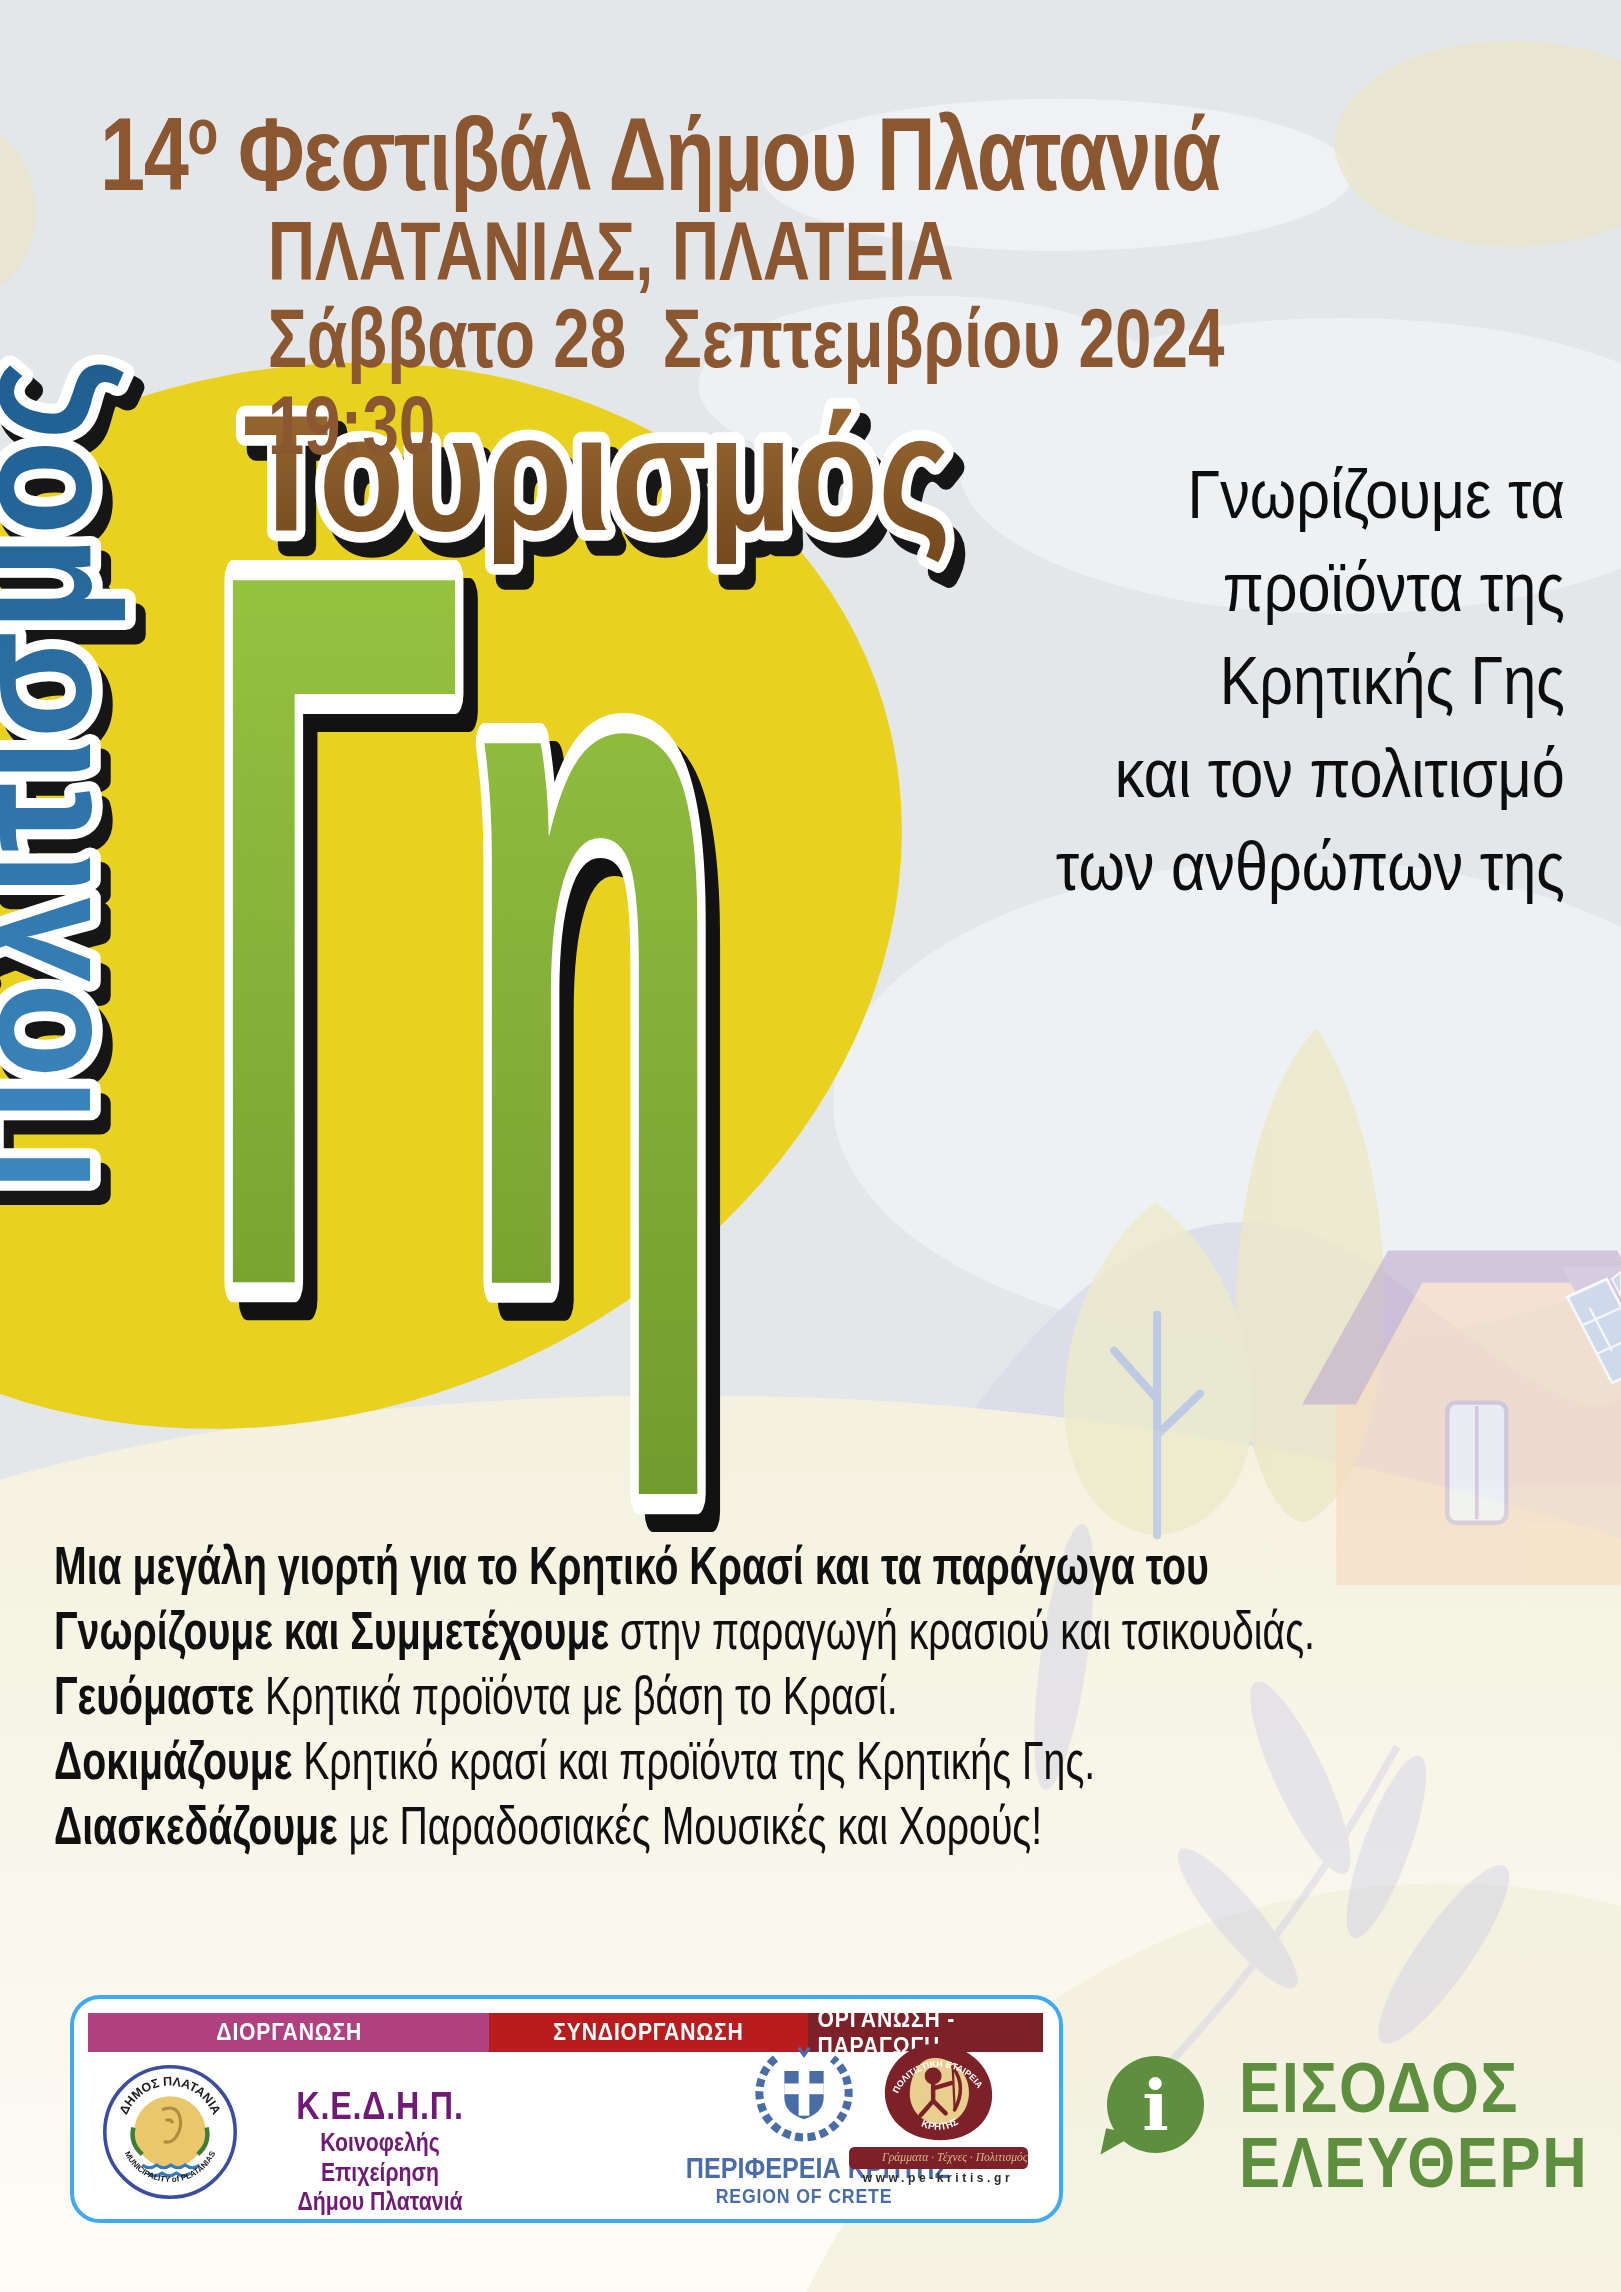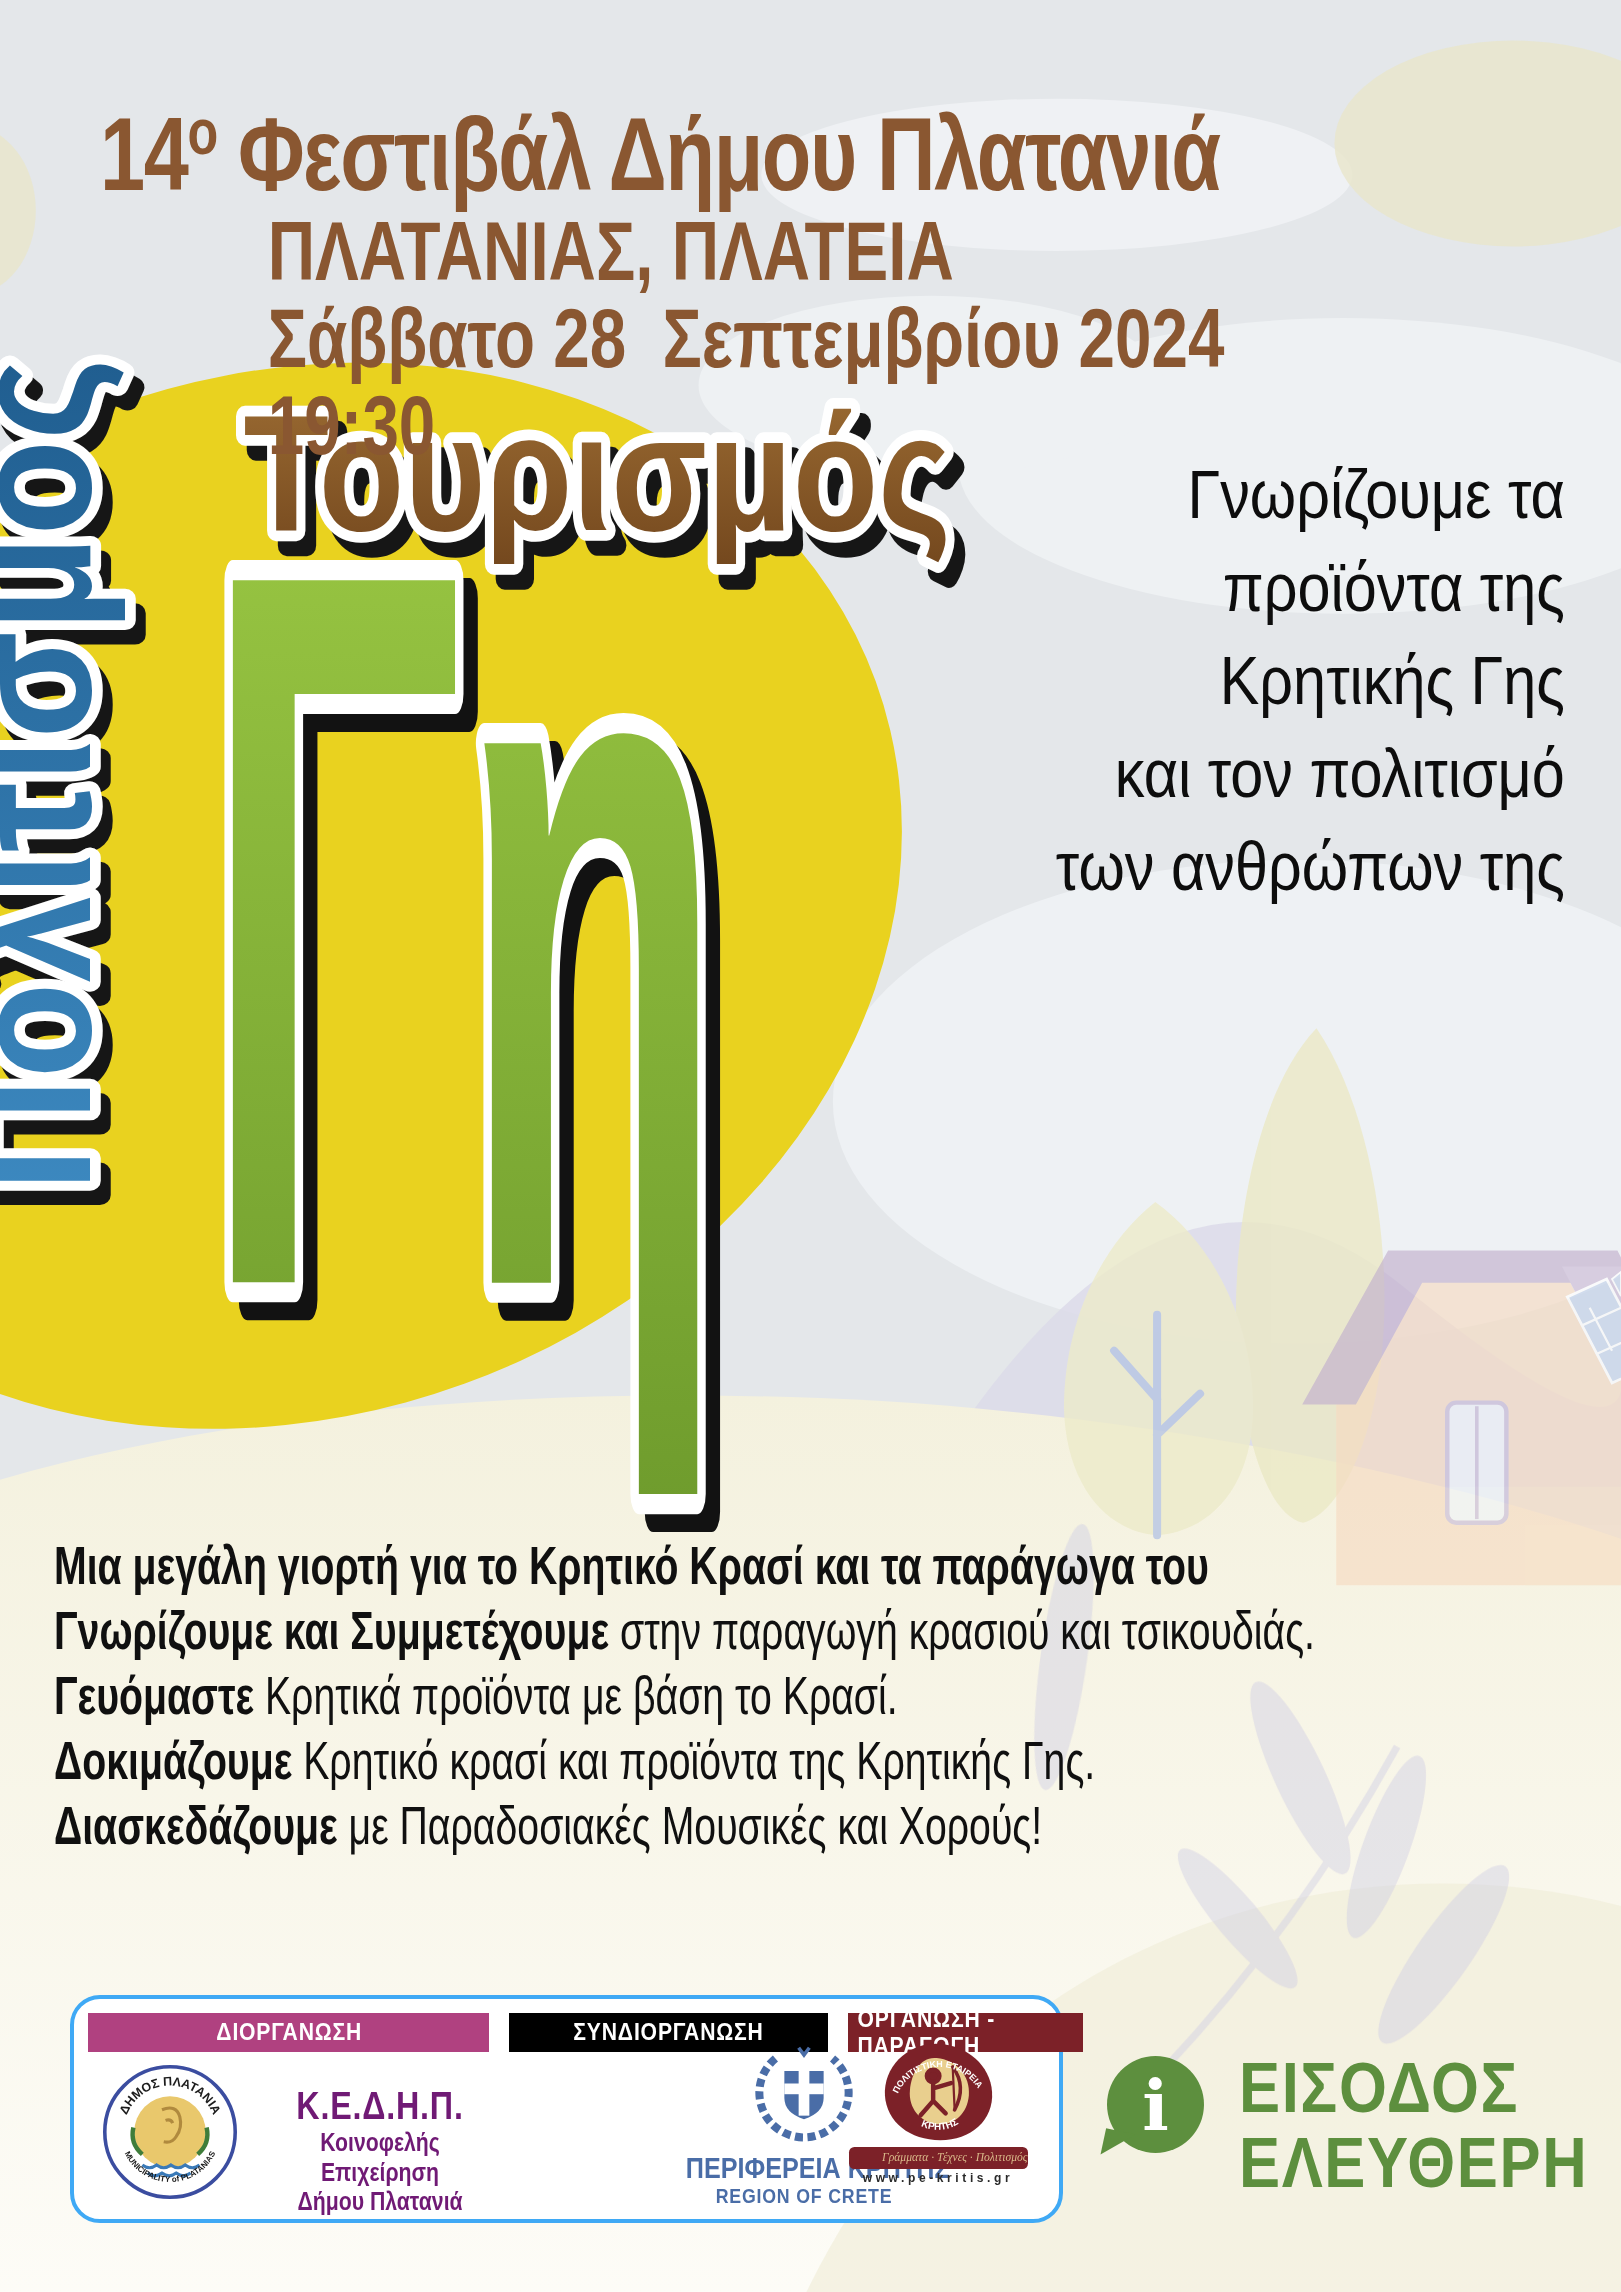--- a/index.html
+++ b/index.html
@@ -24,26 +24,26 @@
 
   
   .acts{position:absolute;left:54px;top:1533px;z-index:3;color:#101010;
         font-size:53px;line-height:65px;transform:scaleX(0.74);transform-origin:0 0;white-space:nowrap;}
   .acts .lead{font-weight:bold;}
   .acts .headline{font-weight:bold;}
 
   
   .panel{position:absolute;left:70px;top:1995px;width:985px;height:220px;z-index:3;
          background:#ffffff;border:4.5px solid #3fa9f5;border-radius:30px;}
-  .panel-bar{position:absolute;left:14.3px;top:14.3px;height:39px;display:flex;gap:20px;}
+  .panel-bar{position:absolute;left:14.3px;top:14.3px;height:39px;display:flex;}
   .panel-bar .seg{display:flex;align-items:center;justify-content:center;
                   color:#fff;font-weight:bold;font-size:23px;letter-spacing:0.9px;}
   .seg-label{transform:scaleX(0.92);}
   .seg0{width:401px;background:#b04180;}
-  .seg1{width:319px;background:#000000;}
+  .seg1{width:319px;background:#b91c1c;}
   .seg2{width:235px;background:#7c2128;}
 
   .seal{position:absolute;left:29px;top:66px;}
   .kedip{position:absolute;left:176px;top:86px;width:260px;text-align:center;color:#701a75;}
   .kedip .name{font-size:38px;font-weight:bold;transform:scaleX(0.85);letter-spacing:0.9px;}
   .kedip .sub{font-size:25px;font-weight:bold;line-height:29.6px;transform:scaleX(0.85);}
   .region{position:absolute;left:591px;top:47px;width:278px;text-align:center;color:#4a6da7;}
   .region .name{font-size:29.6px;font-weight:bold;transform:scaleX(0.85);white-space:nowrap;margin-top:5.4px;}
   .region .name-en{font-size:19.7px;font-weight:bold;transform:scaleX(0.9);letter-spacing:0.9px;}
   .pek{position:absolute;left:768px;top:43px;width:192px;text-align:center;}

